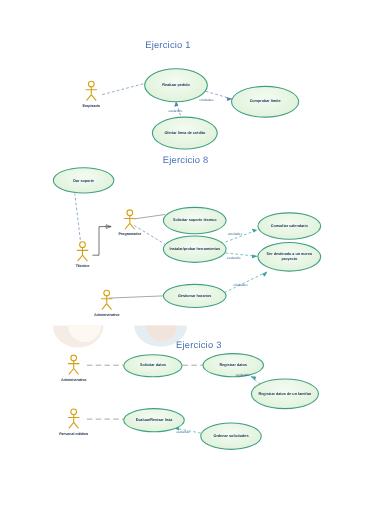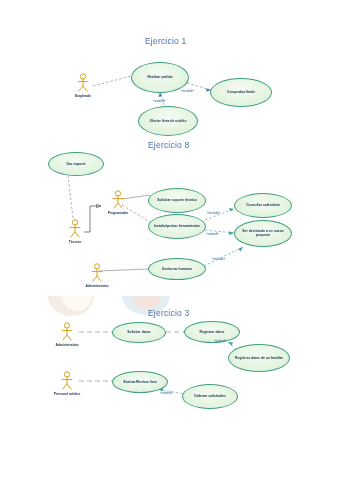--- a/index.html
+++ b/index.html
@@ -96,23 +96,23 @@
     <line x1="228" y1="342" x2="243" y2="355" stroke="#3fa0a0" stroke-dasharray="2.5,2"></line>
     <polygon points="228,342 231.6,345.8 233,342.4" fill="#3fa0a0" stroke="none"></polygon>
 
     <line x1="79" y1="381" x2="112" y2="381" stroke="#7a7a7a" stroke-dasharray="5,3"></line>
 
     <line x1="158" y1="389" x2="184" y2="394" stroke="#3fa0a0" stroke-dasharray="2.5,2"></line>
     <polygon points="158,389 162.6,391.4 162.8,387.8" fill="#3fa0a0" stroke="none"></polygon>
   </g>
 </svg>
 
-<div class="heading" style="left:145px;top:36px;">Ejercicio 1</div>
+<div class="heading" style="left:132px;top:36px;">Ejercicio 1</div>
 <div class="heading" style="left:148px;top:140px;">Ejercicio 8</div>
-<div class="heading" style="left:148px;top:308px;">Ejercicio 3</div>
+<div class="heading" style="left:160px;top:308px;">Ejercicio 3</div>
 
 <div class="uc" style="left:131px;top:62px;width:58px;height:31px;">
   <span>Realizar pedido</span>
 </div>
 <div class="uc" style="left:210px;top:78px;width:62px;height:29px;">
   <span>Comprobar límite</span>
 </div>
 <div class="uc" style="left:138px;top:106px;width:60px;height:30px;">
   <span>Ofertar línea de crédito</span>
 </div>

